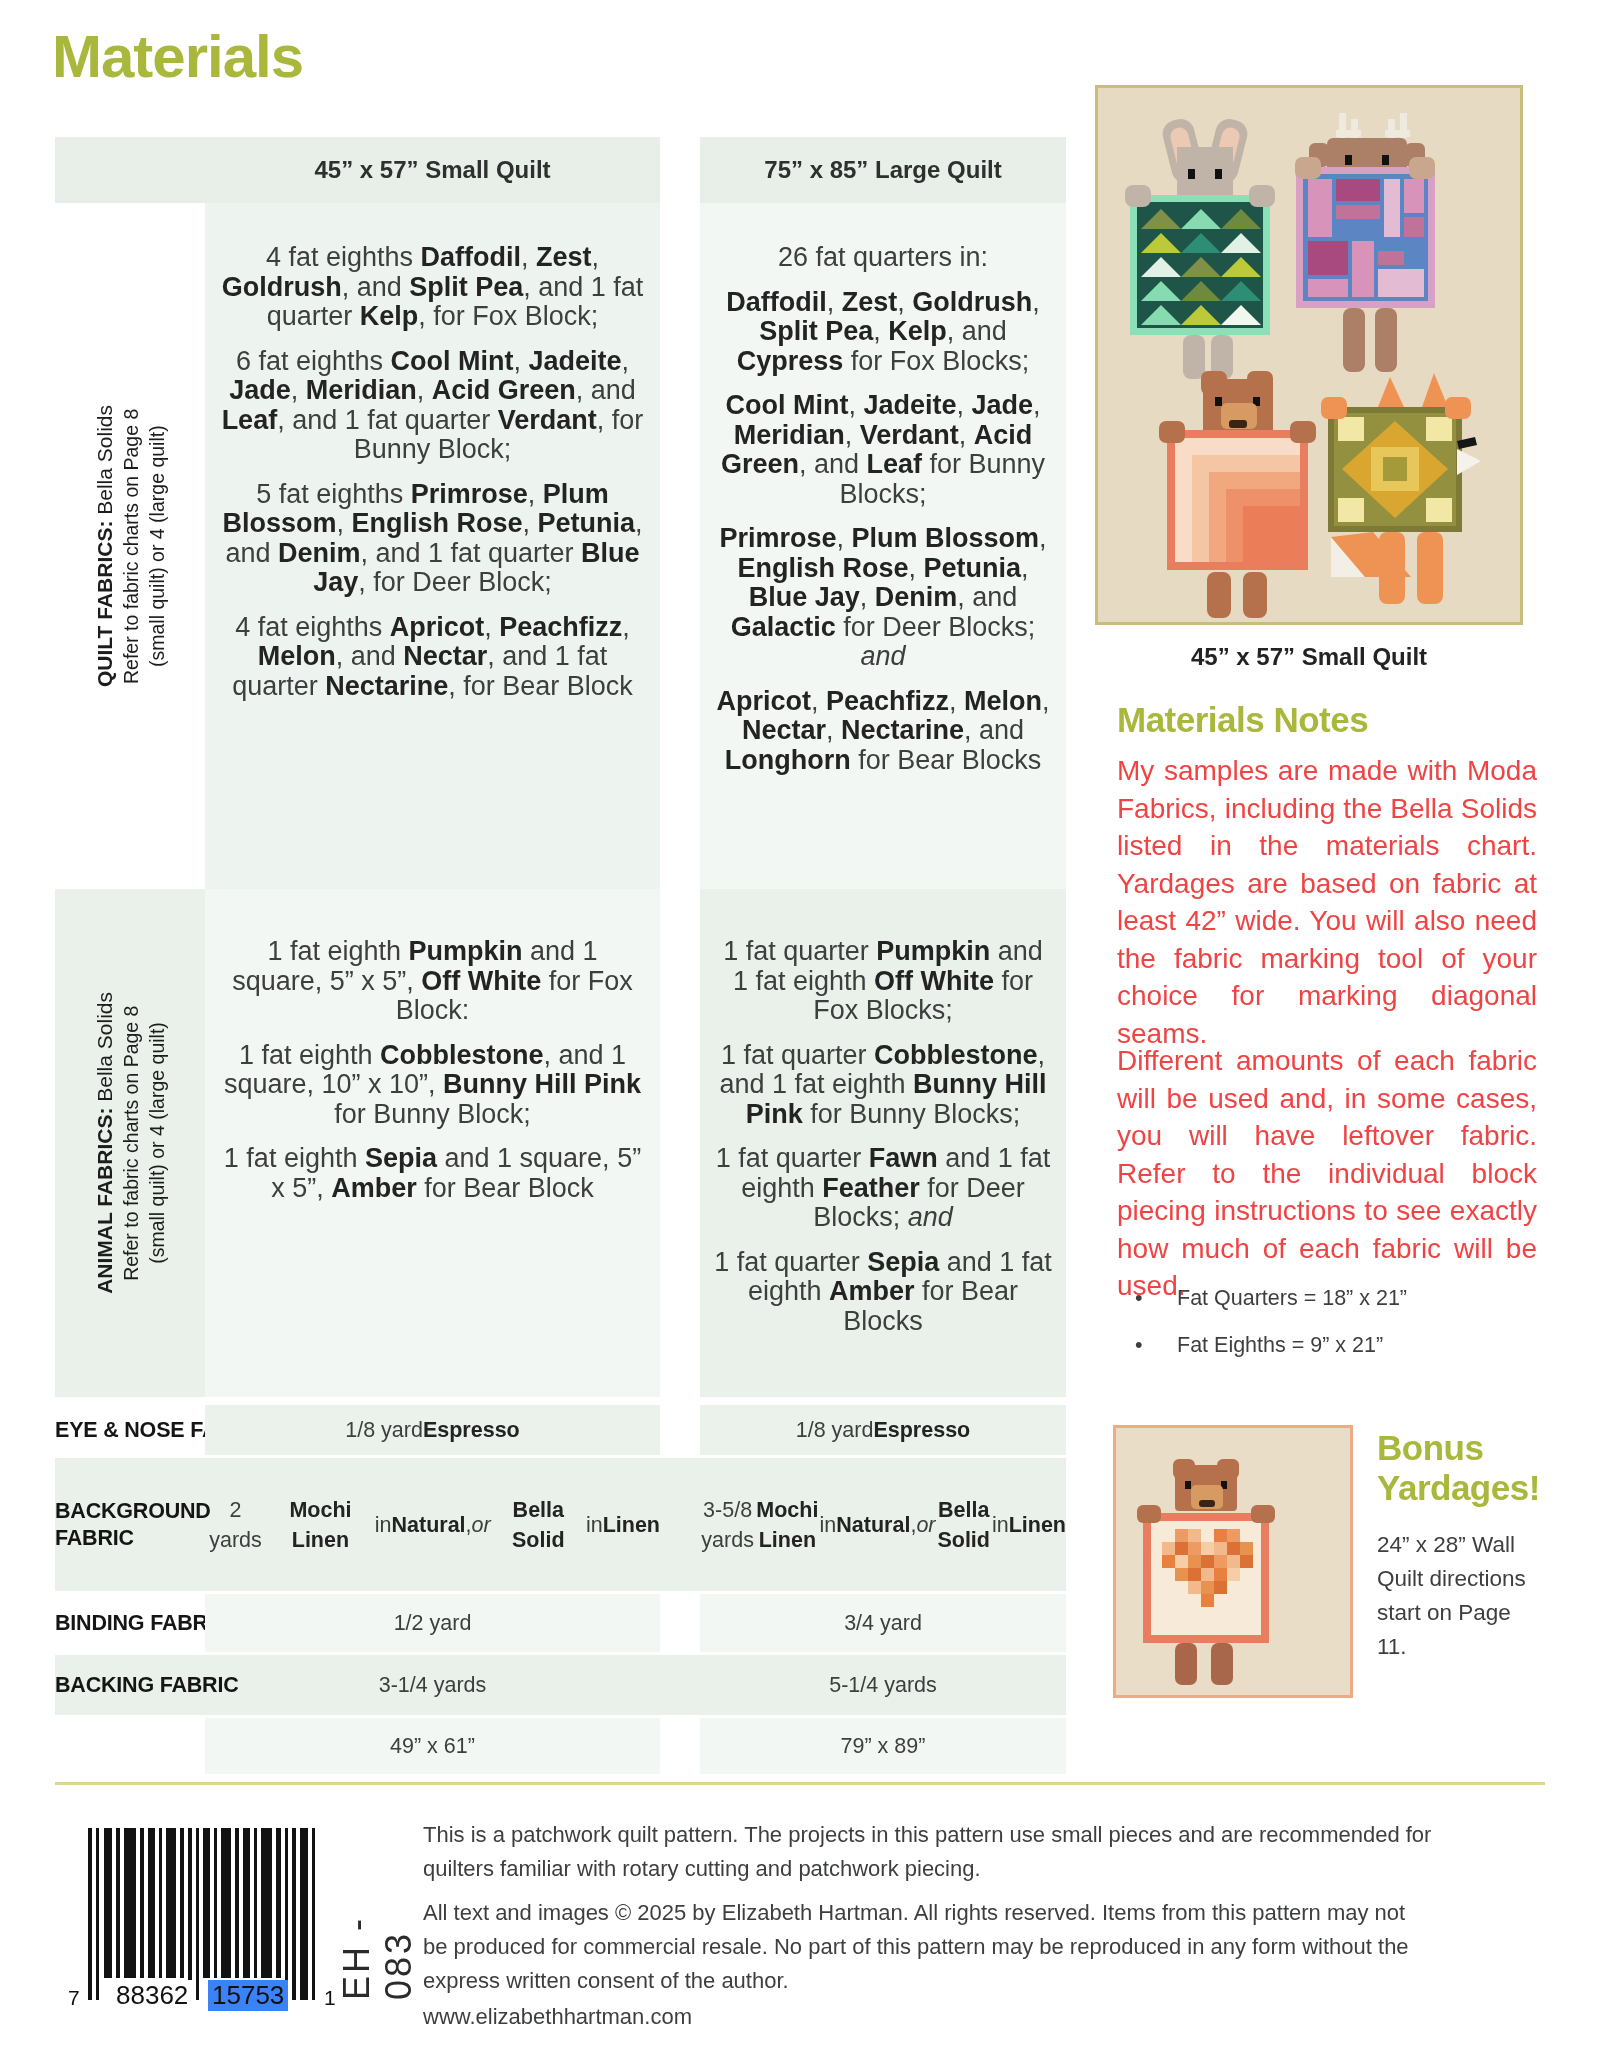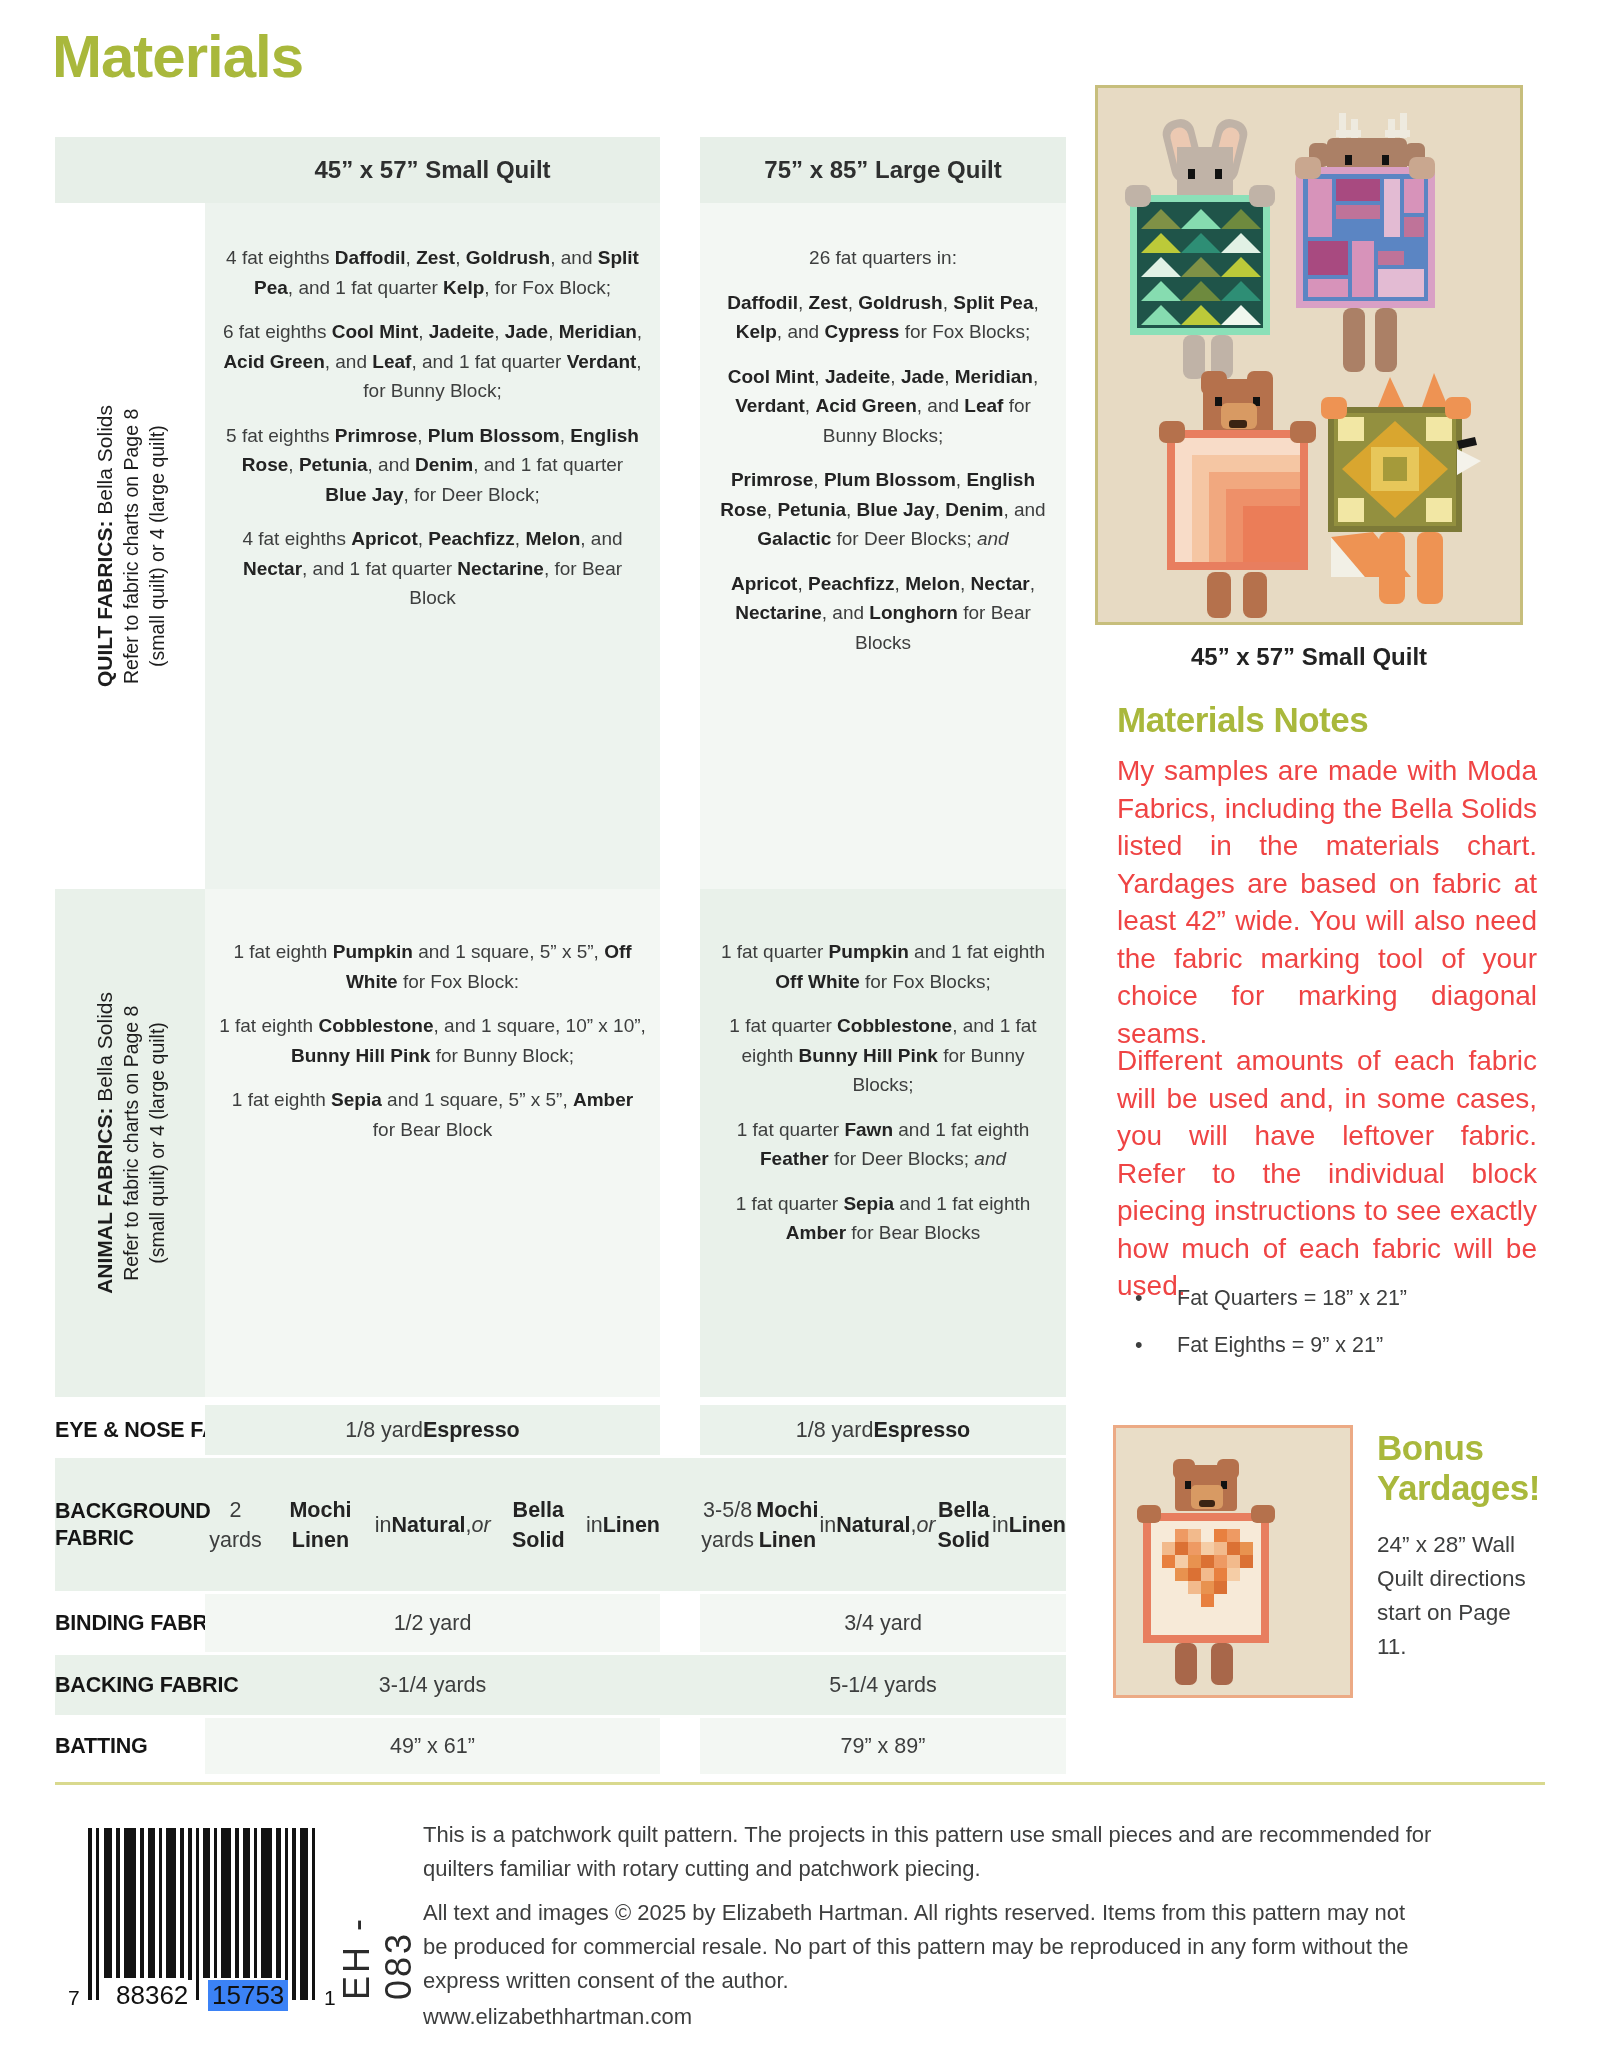--- a/index.html
+++ b/index.html
@@ -7,21 +7,21 @@
         font-family:"Liberation Sans", sans-serif;color:#3d3e3e;overflow:hidden;}
   .abs{position:absolute;}
   
   .title{left:52px;top:22px;font-size:60px;font-weight:bold;color:#a9b83c;letter-spacing:-1px;}
   
   .hdr-bg{top:137px;height:66px;background:#e7efe8;}
   .hdr-txt{top:137px;height:66px;display:flex;align-items:center;justify-content:center;
            font-size:24px;font-weight:bold;color:#2e2f2f;}
   .sec{padding-top:40px;box-sizing:border-box;}
   .cell-col{display:block;}
-  .cell-col p{margin:0 14px 15px 14px;font-size:19px;line-height:29.5px;text-align:center;color:#3d3e3e;}
+  .cell-col p{margin:0 14px 15px 14px;font-size:27px;line-height:29.5px;text-align:center;color:#3d3e3e;}
   .cell-col p b{color:#232323;}
   .rot{display:flex;align-items:center;justify-content:center;}
   .rot-inner{writing-mode:vertical-rl;transform:rotate(180deg);text-align:center;color:#1d1d1d;}
   .rot-line1{font-size:21px;line-height:27px;}
   .rot-line1 .rl-b{font-weight:bold;}
   .rot-line2{font-size:19.5px;line-height:26px;}
   .row-label{display:flex;align-items:center;font-size:21.5px;font-weight:bold;color:#151515;
              letter-spacing:-0.2px;line-height:27px;}
   .row-cell{display:flex;align-items:center;justify-content:center;text-align:center;
             font-size:21.5px;line-height:30px;color:#3d3e3e;}
@@ -105,21 +105,20 @@
 
   <div class="abs row-label" style="left:55px;top:1594px;width:250px;height:58px;">BINDING FABRIC</div>
   <div class="abs row-cell" style="left:205px;top:1594px;width:455px;height:58px;background:#f3f7f3;">1/2 yard</div>
   <div class="abs row-cell" style="left:700px;top:1594px;width:366px;height:58px;background:#f3f7f3;">3/4 yard</div>
 
   <div class="abs" style="left:55px;top:1655px;width:1011px;height:60px;background:#e9f1ea;"></div>
   <div class="abs row-label" style="left:55px;top:1655px;width:250px;height:60px;">BACKING FABRIC</div>
   <div class="abs row-cell" style="left:205px;top:1655px;width:455px;height:60px;">3-1/4 yards</div>
   <div class="abs row-cell" style="left:700px;top:1655px;width:366px;height:60px;">5-1/4 yards</div>
 
-  <div class="abs row-label" style="left:55px;top:1718px;width:250px;height:56px;">BATTING</div>
   <div class="abs row-cell" style="left:205px;top:1718px;width:455px;height:56px;background:#f3f7f3;">49” x 61”</div>
   <div class="abs row-cell" style="left:700px;top:1718px;width:366px;height:56px;background:#f3f7f3;">79” x 89”</div>
 
   <div class="abs fig" style="left:1095px;top:85px;width:428px;height:540px;">
     <svg width="428" height="540" viewBox="0 0 428 540">
       <rect x="1.5" y="1.5" width="425" height="537" fill="#e7dac3" stroke="#c7be7c" stroke-width="3"></rect>
 
       <g>
         <rect x="72" y="34" width="32" height="64" rx="14" fill="#c0b3a7" transform="rotate(-14 88 66)"></rect>
         <rect x="79" y="42" width="18" height="46" rx="9" fill="#ecc9b2" transform="rotate(-14 88 66)"></rect>

